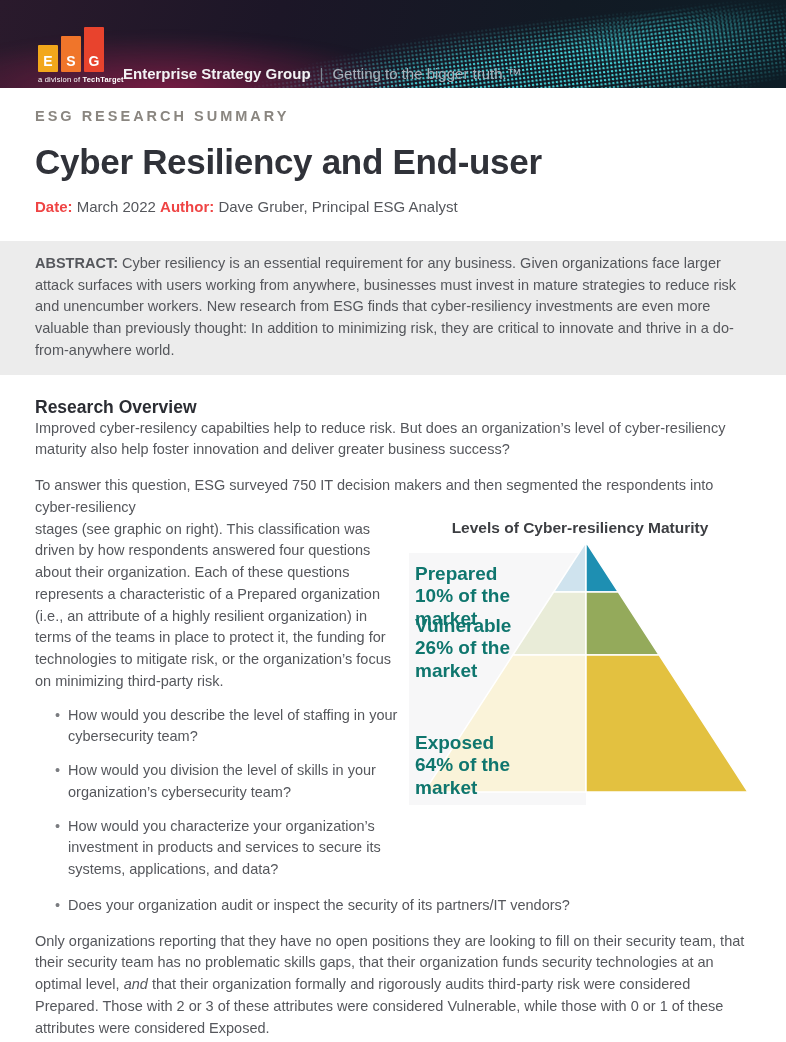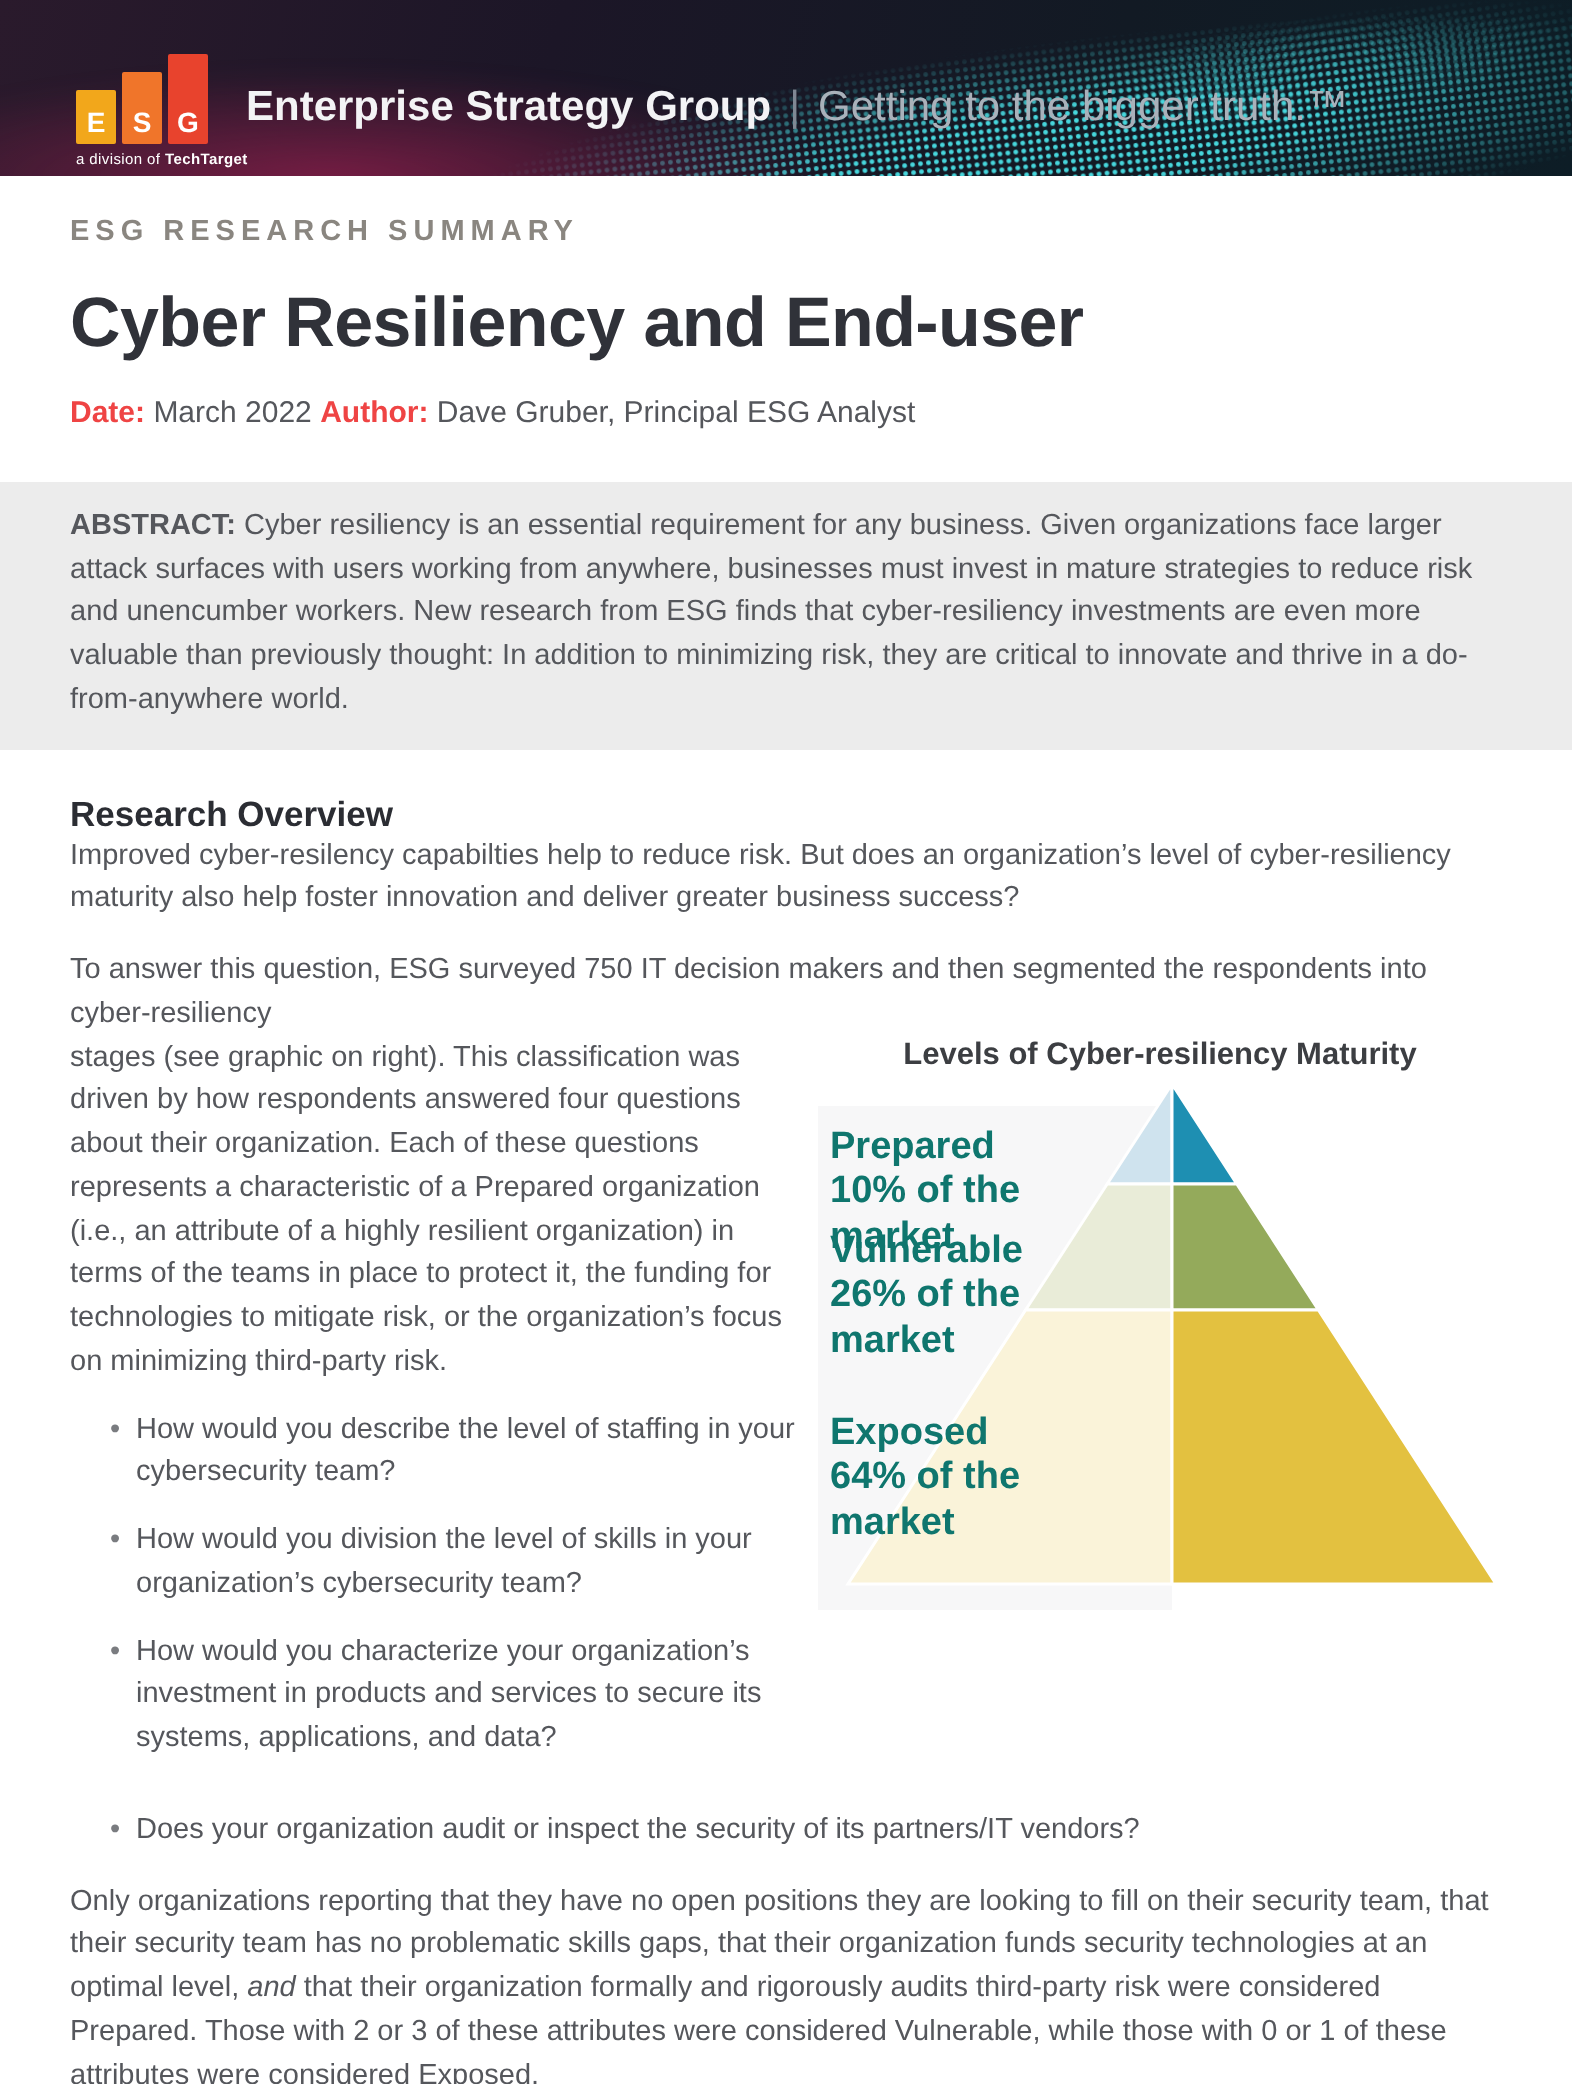--- a/index.html
+++ b/index.html
@@ -48,21 +48,21 @@
   .logo-bar {
     width: 20px; display: flex; align-items: flex-end; justify-content: center;
     color: #fff; font-weight: 700; font-size: 14px; padding-bottom: 3px; border-radius: 1px;
   }
   .bar-e { height: 27px; }
   .bar-s { height: 36px; }
   .bar-g { height: 45px; }
   .logo-division { margin-top: 3px; font-size: 7.5px; color: #ffffff; letter-spacing: 0.2px; white-space: nowrap; }
   .logo-division b { font-weight: 700; }
 
-  .brandline { position: absolute; left: 123px; top: 42px; font-size: 21px; white-space: nowrap; }
+  .brandline { position: absolute; left: 123px; top: 65px; font-size: 15px; white-space: nowrap; }
   .brand-name { color: #f3f3f5; font-weight: 600; }
   .brand-sep { color: #7f8894; margin: 0 9px; font-weight: 400; }
   .brand-tagline { color: #a9b1ba; font-weight: 400; }
 
   
   .page-body { padding: 0 35px; }
 
   .eyebrow {
     margin-top: 20px;
     font-size: 14.5px; font-weight: 700; letter-spacing: 3px; color: #8a8680;
@@ -94,41 +94,41 @@
   .chart-col { flex: 1; position: relative; margin-left: 2px; }
 
   ul.question-list { list-style: none; margin-top: 12px; padding-left: 20px; }
   ul.question-list li {
     position: relative; padding-left: 13px; margin-bottom: 12px;
     font-size: 14.5px; line-height: 1.5;
   }
   ul.question-list li::before {
     content: "\2022"; position: absolute; left: 0; top: 0; color: #7a7c80;
   }
-  ul.wide-list { margin-top: 12px; margin-bottom: 0; }
+  ul.wide-list { margin-top: 2px; margin-bottom: 0; }
   ul.wide-list li { margin-bottom: 0; }
 
   .closing { margin-top: 14px; }
   .closing .em { font-style: italic; }
 
   
   .chart-title { text-align: center; font-size: 15.5px; font-weight: 700; color: #3c3e42; }
   .pyramid-wrap { position: relative; margin-top: 2px; height: 260px; }
   .pyramid-left-panel {
     position: absolute; left: 0; top: 14px; width: 177px; height: 252px;
     background: #f7f7f8;
   }
   .pyramid-svg { position: absolute; left: 12px; top: 0; }
   .tier-label {
     position: absolute; left: 6px; width: 150px; text-align: left;
     font-size: 19px; font-weight: 700; color: #0f766e; line-height: 1.2;
   }
   .label-prepared { top: 24px; }
   .label-vulnerable { top: 76px; }
-  .label-exposed { top: 167px; }
+  .label-exposed { top: 193px; }
 </style>
 </head>
 <body>
 
 <div class="header">
   <div class="wave wave1"></div>
   <div class="wave wave2"></div>
   <div class="glow-magenta"></div>
 
   <div class="logo">

